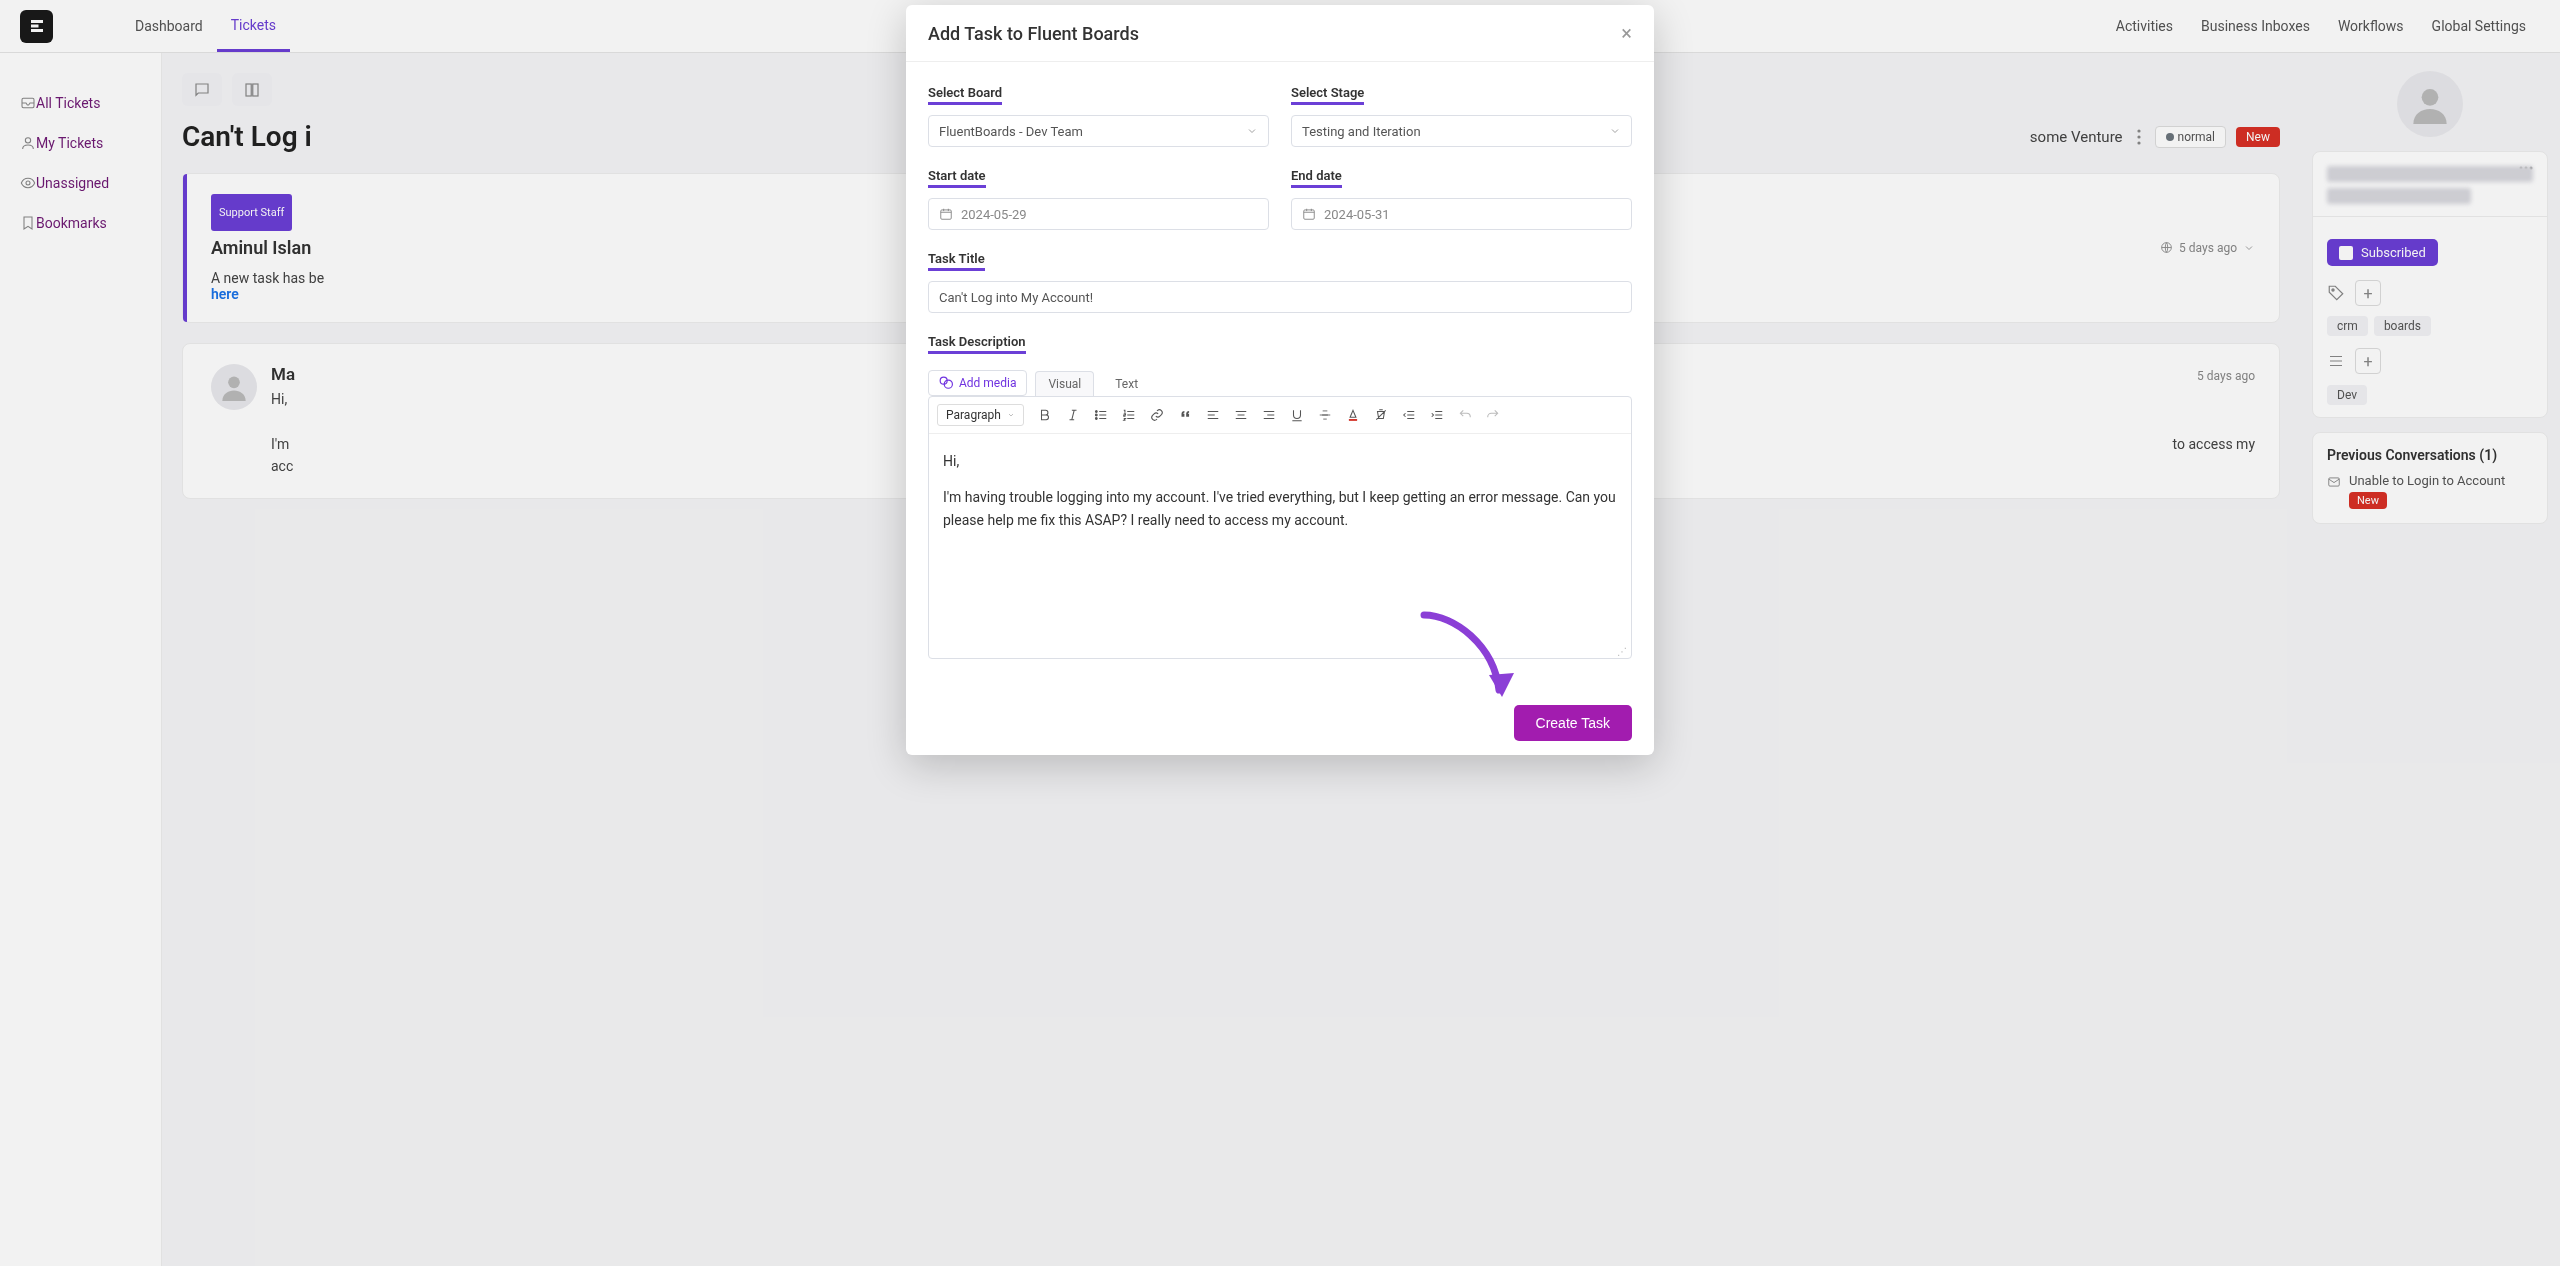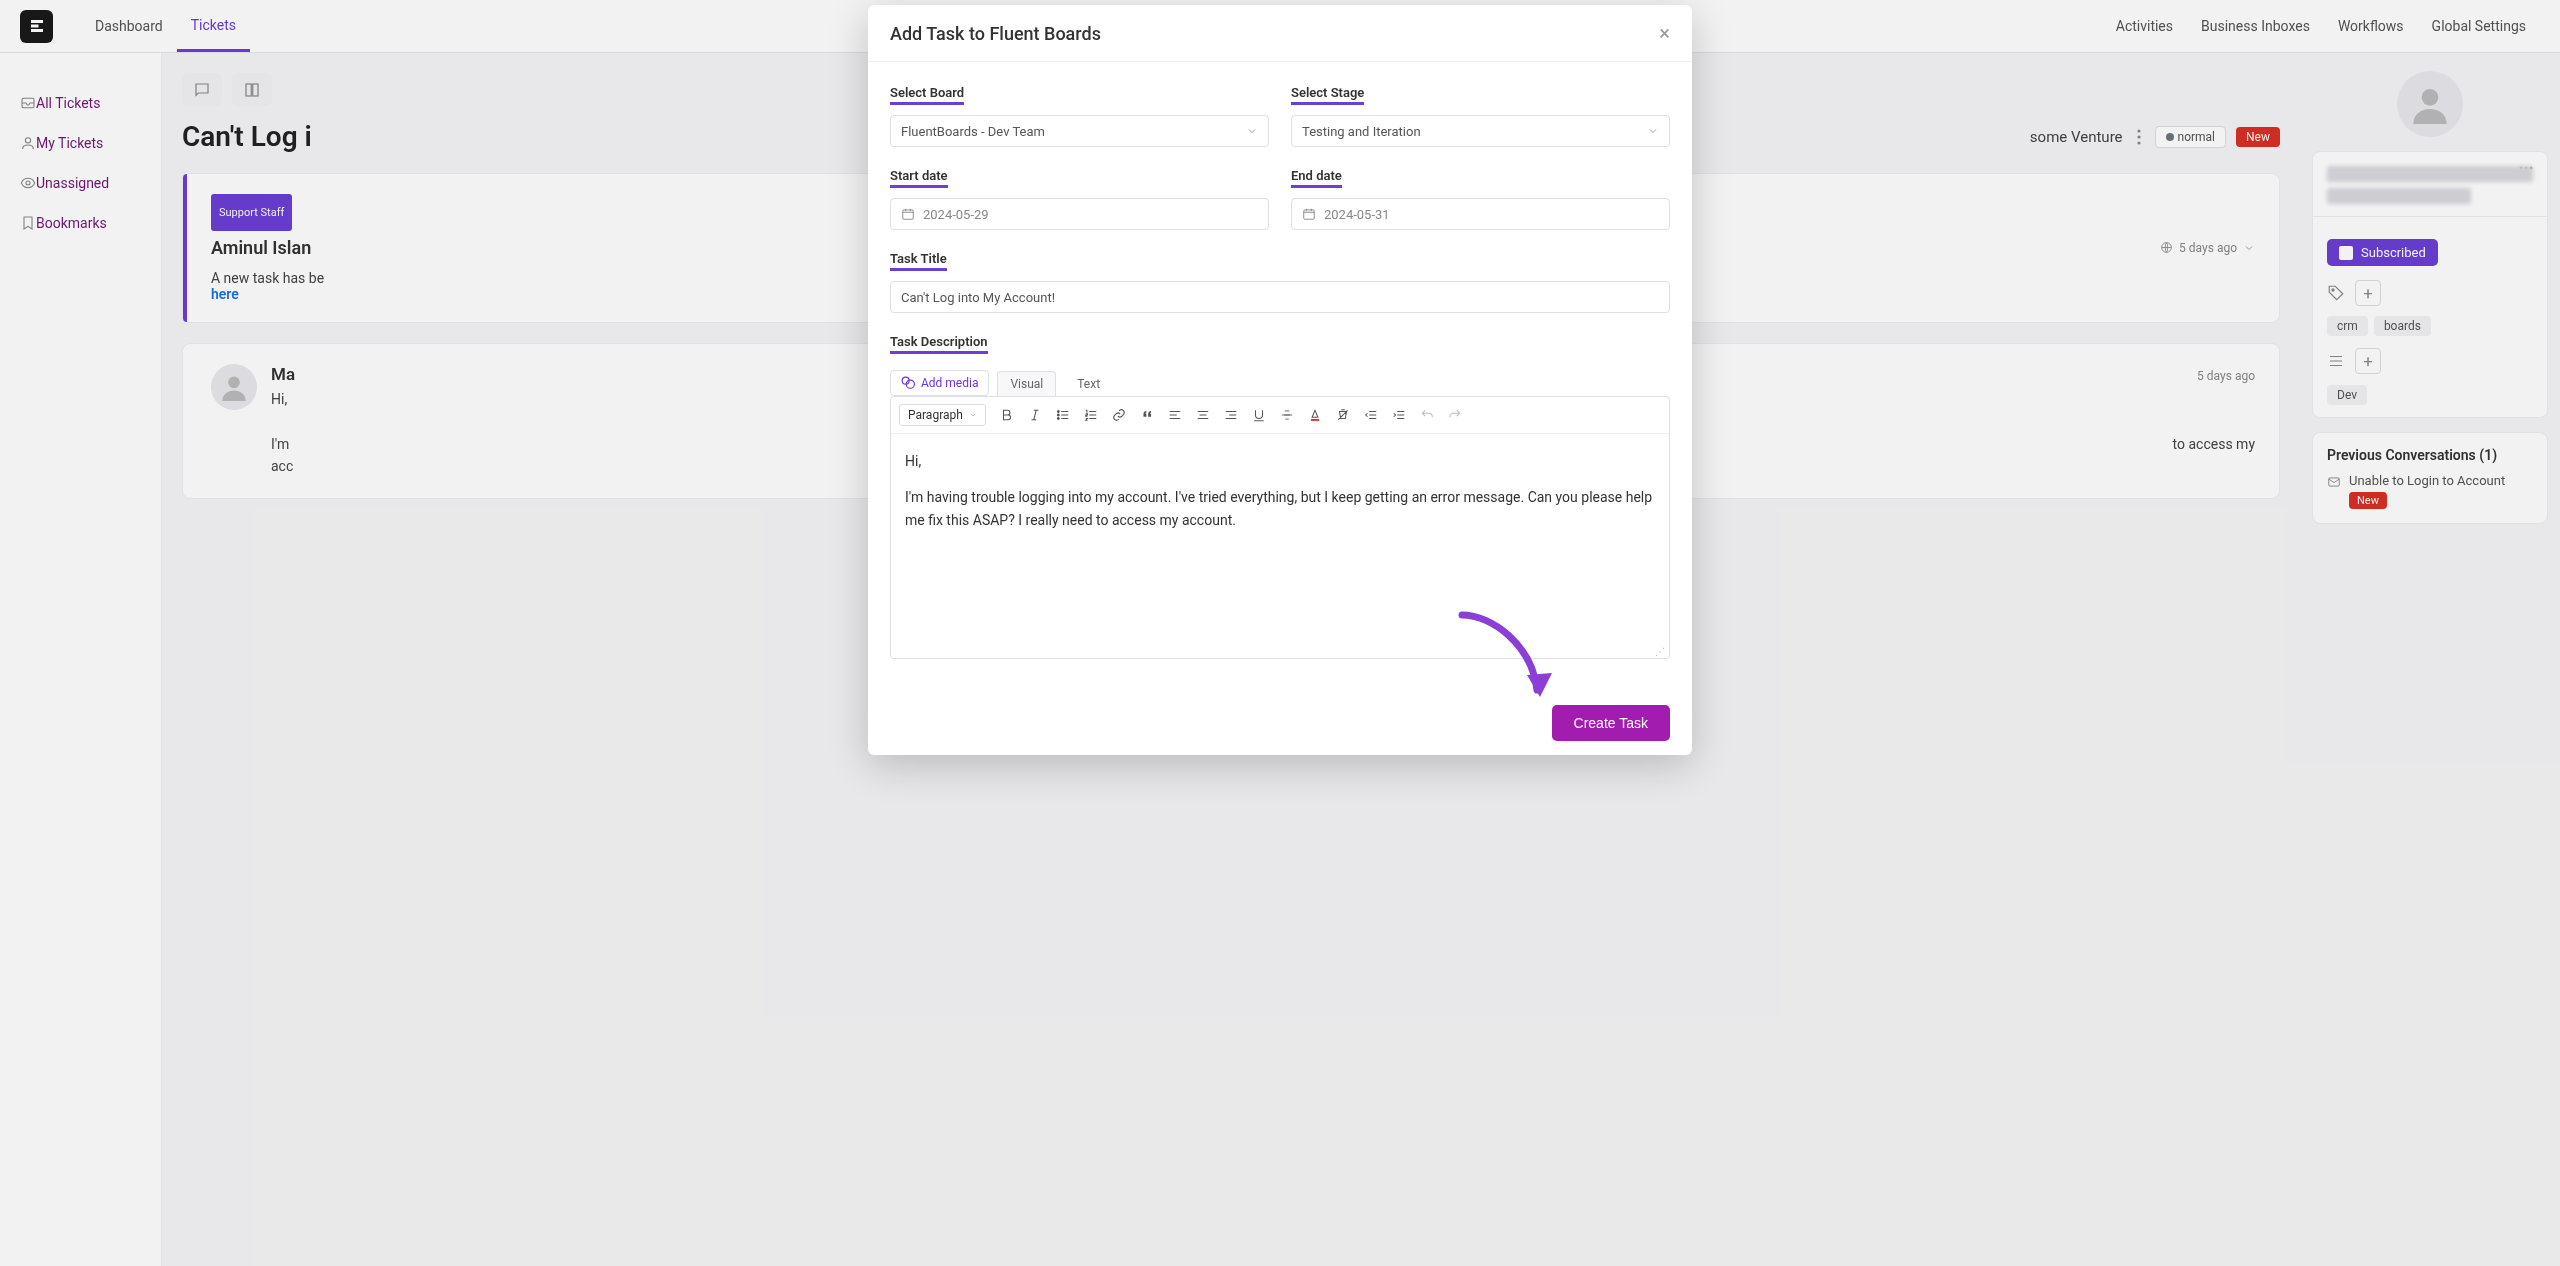--- a/index.html
+++ b/index.html
@@ -13,20 +13,21 @@
       position: relative;
     }
     
     .topnav {
       height: 53px;
       background: #fff;
       border-bottom: 1px solid #e5e5e5;
       display: flex;
       align-items: center;
       padding: 0 20px;
+      gap: 40px;
     }
     .topnav .logo {
       width: 33px; height: 33px;
       background: #1a1a1a;
       border-radius: 6px;
       display: flex; align-items: center; justify-content: center;
       margin-right: 28px;
     }
     .topnav .logo svg { fill: #fff; }
     .topnav .nav-items { display: flex; gap: 0; height: 100%; }
@@ -193,21 +194,21 @@
     }
     .rp-dots { position: absolute; right: 14px; top: 14px; cursor: pointer; }
     
     .overlay {
       position: absolute; inset: 0;
       background: rgba(0,0,0,0.05);
       display: flex; justify-content: center;
       pointer-events: none;
     }
     .modal {
-      width: 824px;
+      width: 748px;
       margin-top: 5px;
       background: #fff;
       border-radius: 6px;
       box-shadow: 0 10px 40px rgba(0,0,0,0.2);
       pointer-events: auto;
       display: flex; flex-direction: column;
       max-height: 750px;
     }
     .modal-head {
       padding: 16px 22px;

